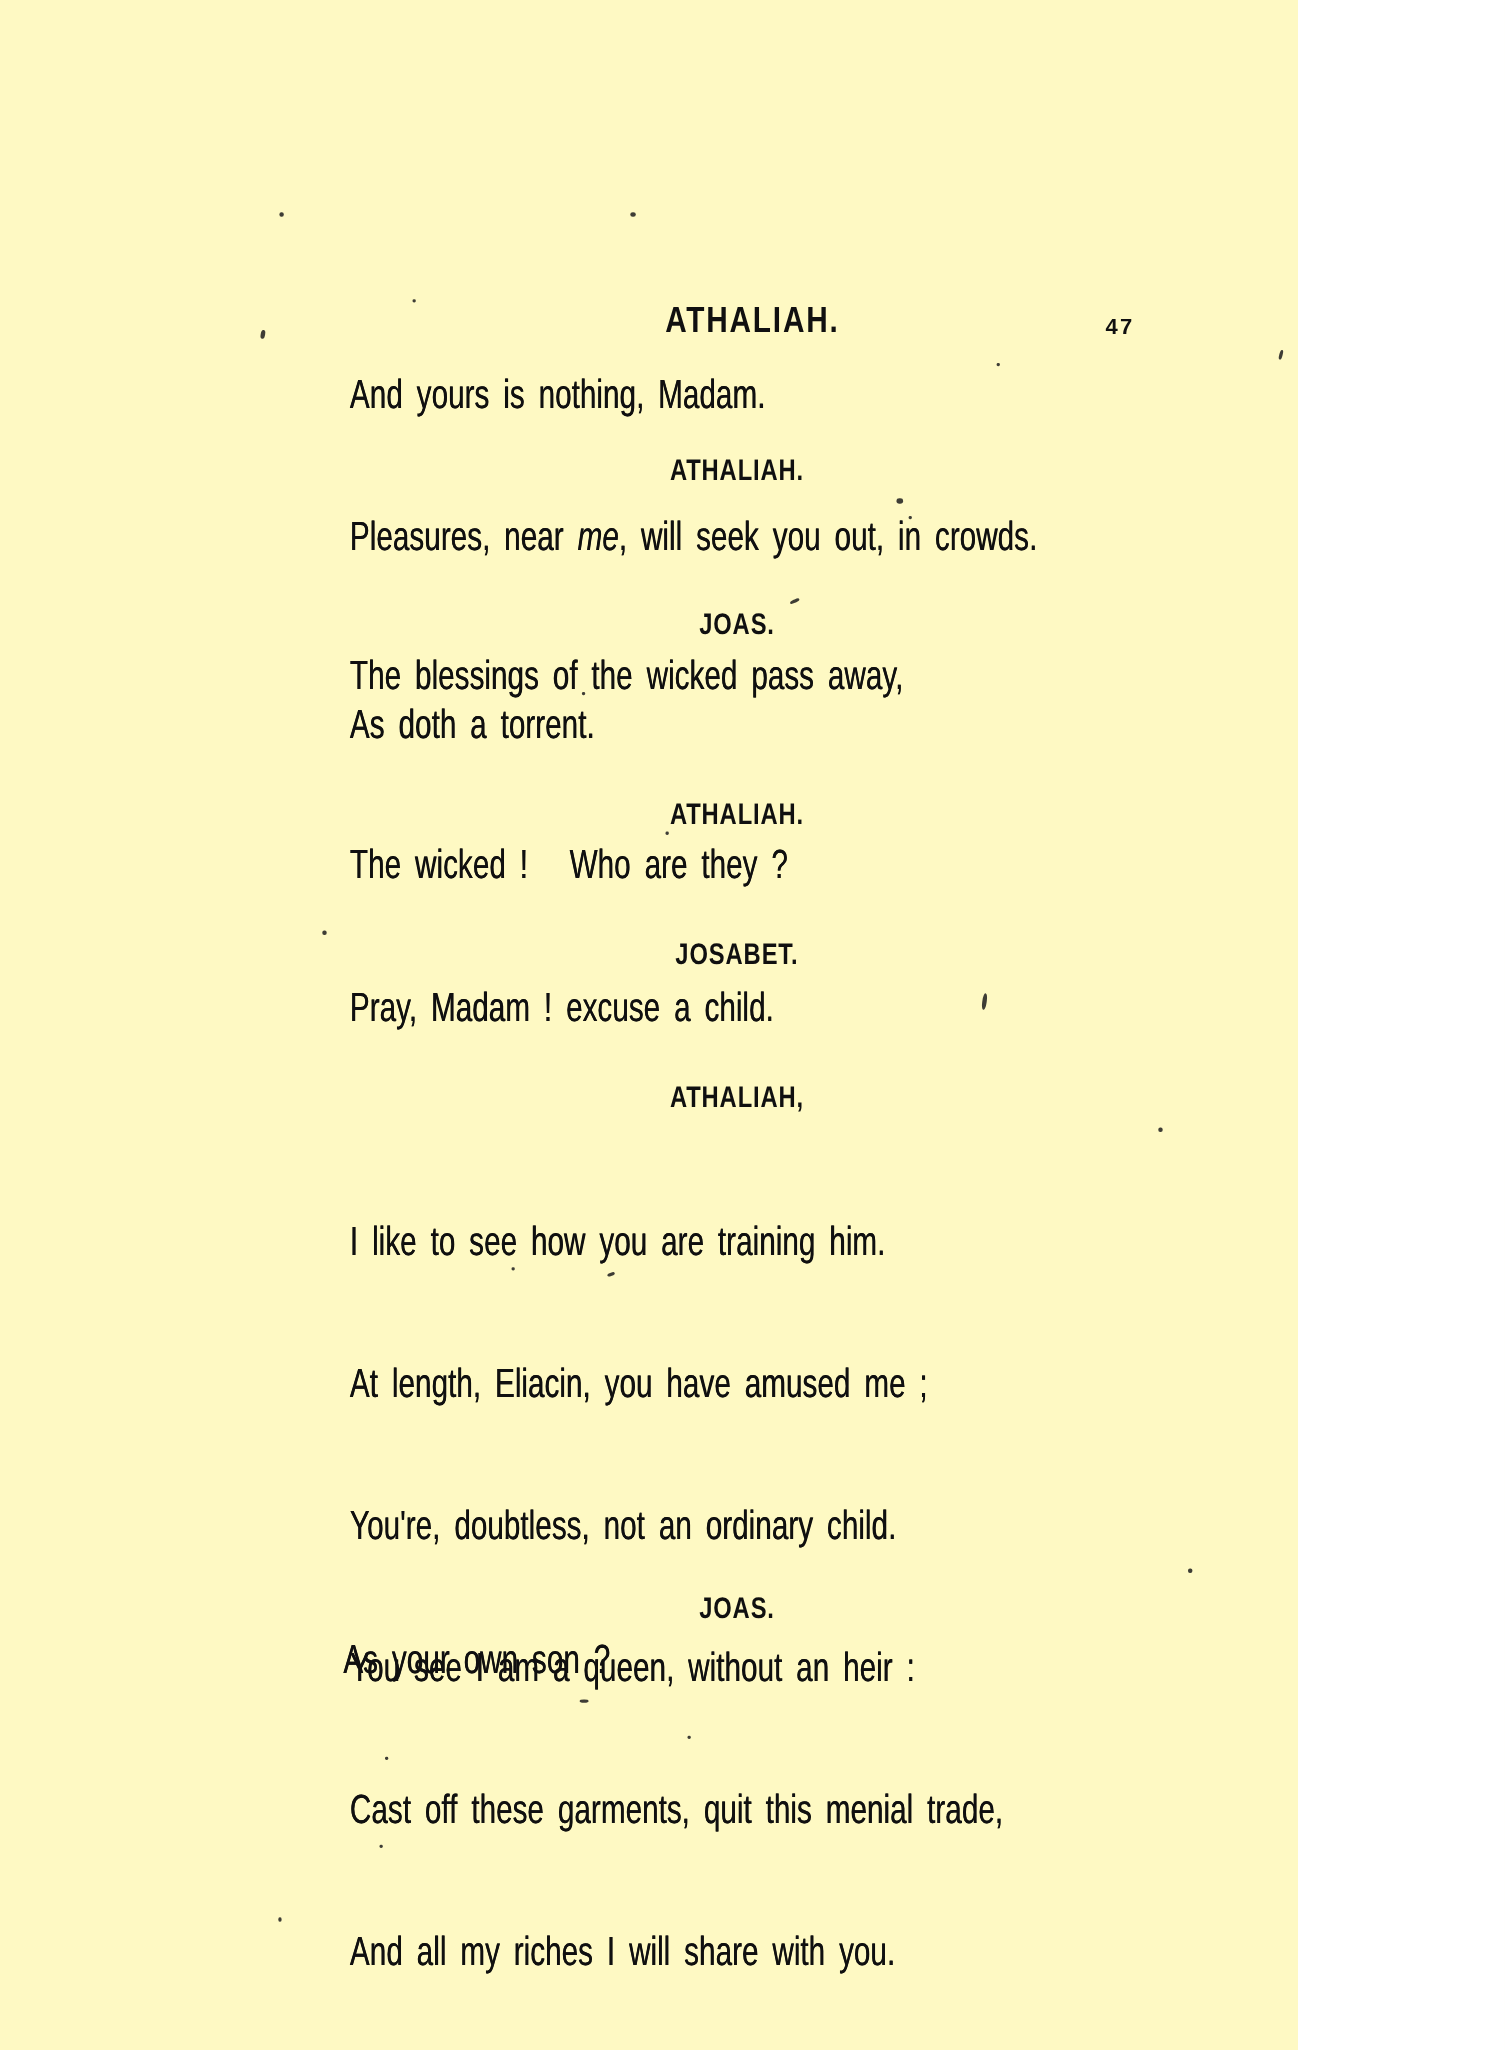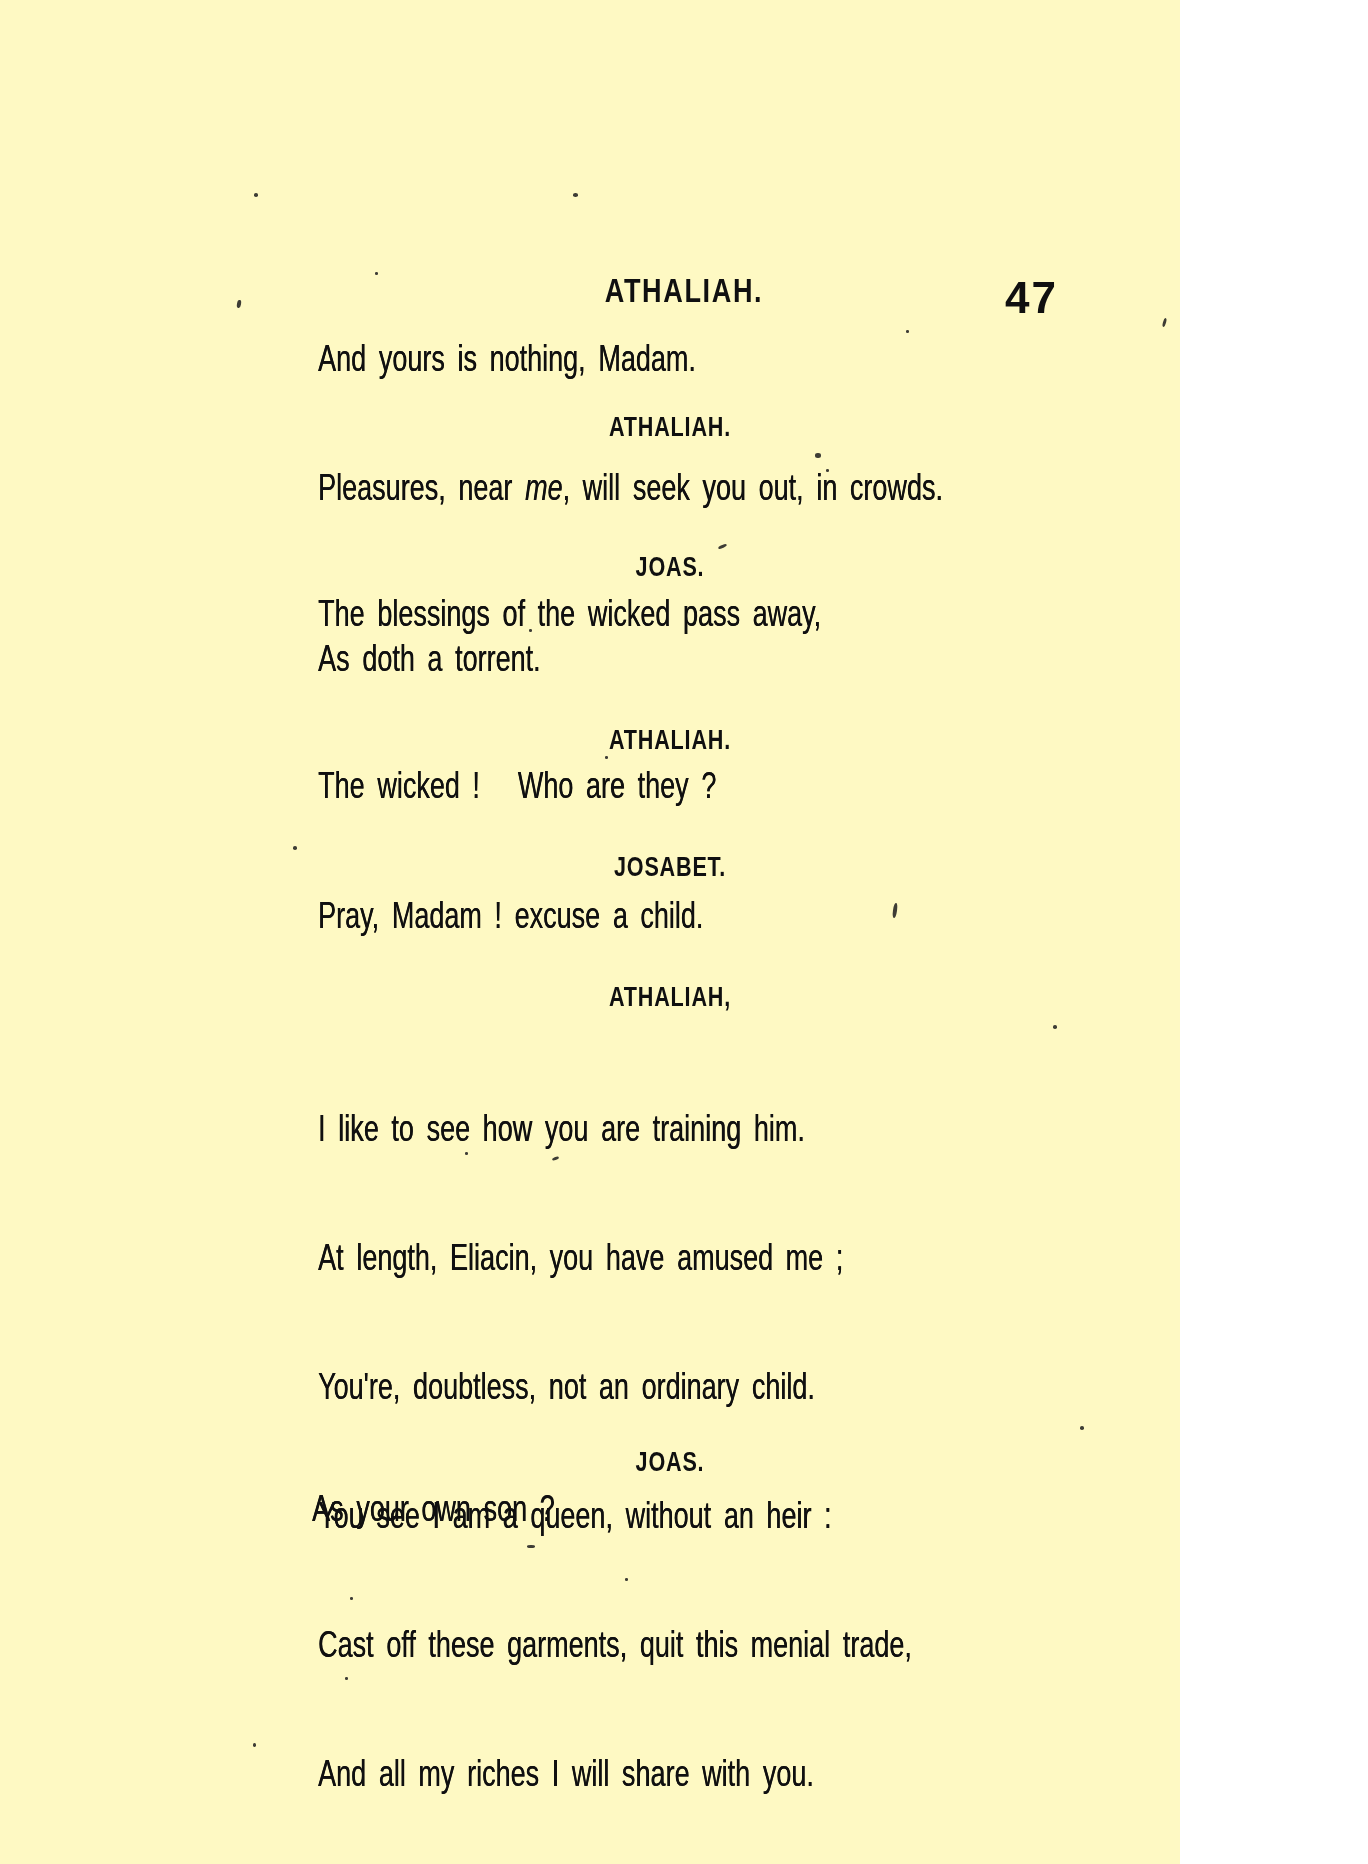--- a/index.html
+++ b/index.html
@@ -44,21 +44,21 @@
     font-size:33px;
     line-height:36px;
     font-weight:bold;
     letter-spacing:2px;
     transform:scaleX(.82);
     transform-origin:50% 50%;
   }
   .page-number{
     position:absolute;
     top:281px;left:1005px;
-    font-size:44px;
+    font-size:20px;
     line-height:34px;
     font-weight:bold;
     letter-spacing:2px;
   }
   .speck{
     position:absolute;
     background:#1c1c1c;
     border-radius:45%;
     opacity:.85;
   }

